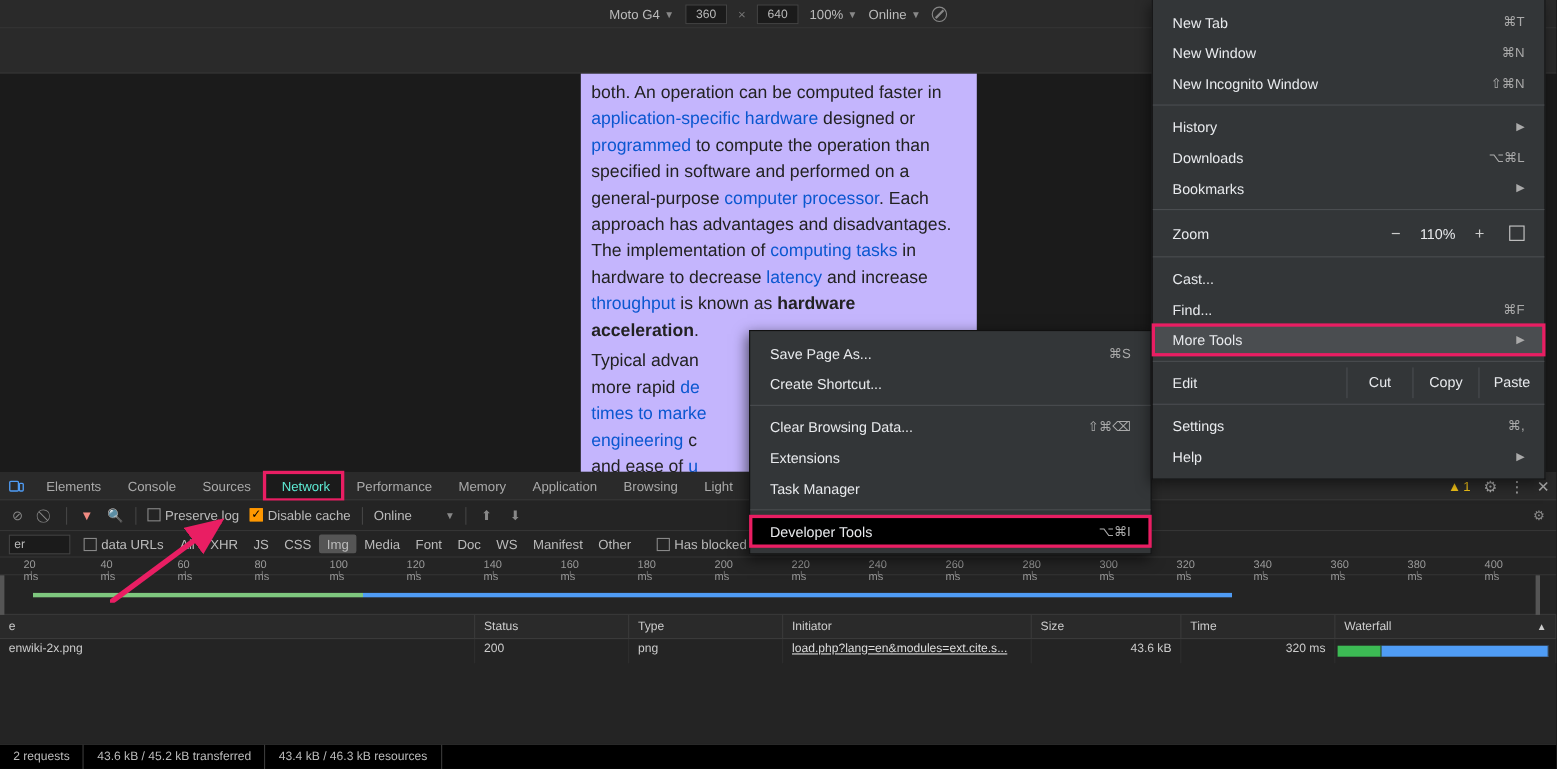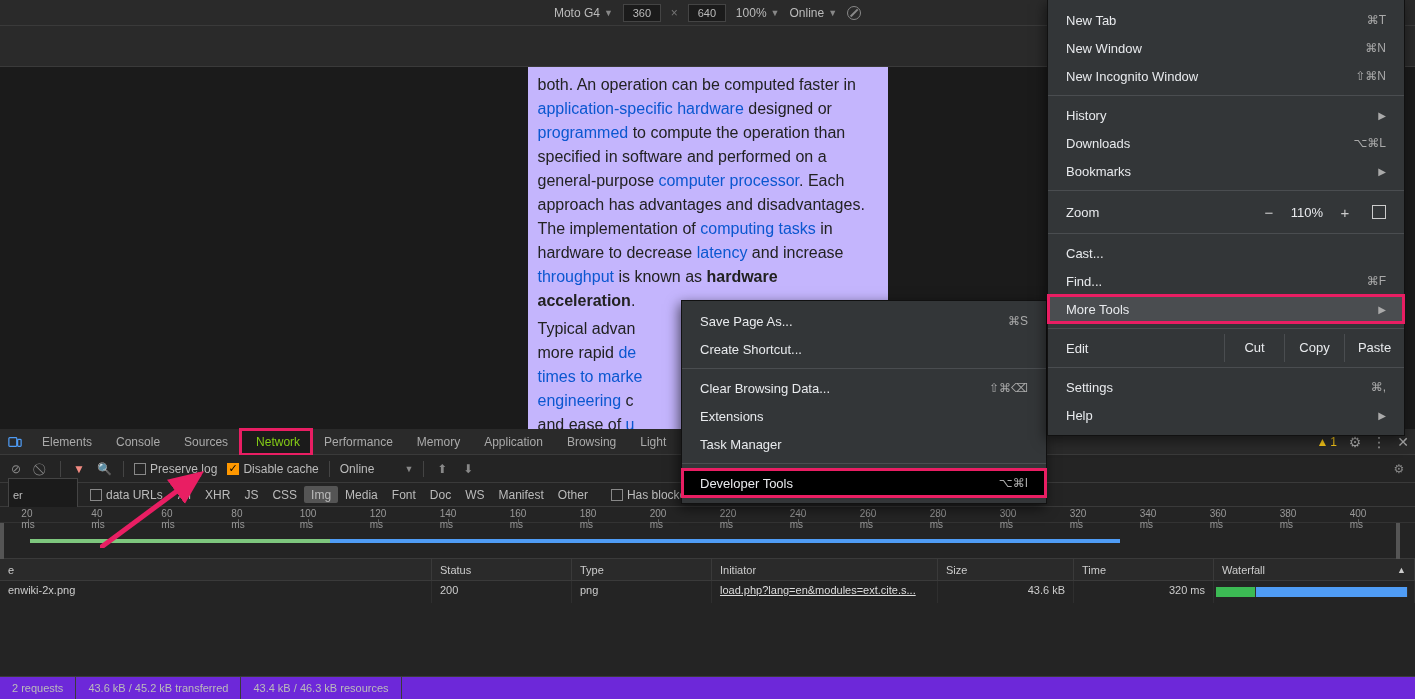--- a/index.html
+++ b/index.html
@@ -47,40 +47,40 @@
 .submenu .item.highlight{outline:3px solid #e91e63;outline-offset:-2px;}
 .submenu .sep{height:1px;background:#4a4d50;margin:5px 0;}
 .submenu .shortcut{color:#aaa;font-size:12px;}
 
 
 .devtools{position:absolute;left:0;right:0;top:429px;height:270px;background:#242424;display:flex;flex-direction:column;}
 .dt-tabs{height:26px;background:#2a2a2a;border-bottom:1px solid #3a3a3a;display:flex;align-items:center;font-size:12px;color:#aaa;}
 .dt-tabs .device-icon{width:30px;display:flex;justify-content:center;color:#4f9cf5;}
 .dt-tabs .device-icon svg{width:14px;height:14px;}
 .dt-tabs .tab{padding:0 12px;height:26px;display:flex;align-items:center;}
-.dt-tabs .tab.active{background:#1b1b1b;color:#84cc16;padding-left:16px;}
+.dt-tabs .tab.active{background:#1b1b1b;color:#5eead4;padding-left:16px;}
 .dt-tabs .tab.highlight{outline:3px solid #e91e63;outline-offset:-2px;}
 .dt-tabs .spacer{flex:1;}
 .dt-tabs .warn{color:#f5c518;display:flex;align-items:center;gap:2px;padding:0 6px;}
 .dt-tabs .ico{width:24px;text-align:center;color:#aaa;font-size:14px;}
 
 .dt-filter{height:28px;background:#242424;border-bottom:1px solid #3a3a3a;display:flex;align-items:center;padding:0 8px;gap:10px;color:#bbb;font-size:12px;}
 .dt-filter .ico{width:16px;text-align:center;color:#888;}
 .dt-filter .ico.red{color:#f28b82;}
 .dt-filter .vsep{width:1px;height:16px;background:#444;}
 .dt-filter .chk{width:12px;height:12px;border:1px solid #888;display:inline-block;margin-right:4px;position:relative;}
 .dt-filter .chk.checked{background:#ff9800;border-color:#ff9800;}
 .dt-filter .chk.checked:after{content:"✓";position:absolute;top:-2px;left:0;font-size:11px;color:#000;}
-.dt-filter label{display:flex;align-items:center;}
+.dt-filter label{display:flex;}
 .dt-filter .sel{display:flex;align-items:center;gap:6px;}
 .dt-filter .gear{margin-left:auto;}
 .dt-filter .arrow-down{font-size:9px;color:#888;}
 
 .dt-types{height:24px;background:#242424;border-bottom:1px solid #3a3a3a;display:flex;align-items:center;padding:0 8px;gap:0;color:#bbb;font-size:12px;}
-.dt-types .f-input{width:70px;height:18px;background:#1b1b1b;border:1px solid #444;color:#bbb;font-size:11px;padding:16px 4px;}
+.dt-types .f-input{width:56px;height:18px;background:#1b1b1b;border:1px solid #444;color:#bbb;font-size:11px;padding:0 4px;}
 .dt-types .chk{width:12px;height:12px;border:1px solid #888;display:inline-block;margin:0 4px 0 12px;}
 .dt-types .t{padding:0 7px;height:17px;display:flex;align-items:center;border-radius:2px;}
 .dt-types .t.active{background:#555;}
 
 .dt-timeline{height:52px;background:#242424;border-bottom:1px solid #3a3a3a;position:relative;}
 .dt-timeline .ruler{height:16px;position:relative;border-bottom:1px solid #333;}
 .dt-timeline .tick{position:absolute;top:0;height:16px;}
 .dt-timeline .tick span{position:absolute;top:1px;left:0;transform:translateX(-50%);font-size:10px;color:#999;}
 .dt-timeline .tick:before{content:"";position:absolute;bottom:0;left:0;width:1px;height:4px;background:#666;}
 .dt-timeline .track{position:relative;height:36px;}
@@ -97,21 +97,21 @@
 .dt-grid .hdr .wf{justify-content:space-between;}
 .dt-grid .row{display:grid;grid-template-columns:432px 140px 140px 226px 136px 140px 1fr;height:22px;}
 .dt-grid .row div{padding:3px 8px;font-size:11px;color:#ccc;border-right:1px solid #2f2f2f;white-space:nowrap;overflow:hidden;text-overflow:ellipsis;}
 .dt-grid .row .right{text-align:right;}
 .dt-grid .row a{color:#ddd;text-decoration:underline;}
 .dt-grid .wf-cell{position:relative;padding:0!important;}
 .dt-grid .wf-bar{position:absolute;top:6px;height:10px;}
 .dt-grid .wf-bar.green{background:#3cba54;}
 .dt-grid .wf-bar.blue{background:#4f9cf5;}
 
-.dt-status{height:23px;background:#6d28d9;border-top:1px solid #3a3a3a;display:flex;align-items:center;font-size:11px;color:#bbb;}
+.dt-status{height:23px;background:#000000;border-top:1px solid #3a3a3a;display:flex;align-items:center;font-size:11px;color:#bbb;}
 .dt-status .seg{padding:0 12px;border-right:1px solid #3a3a3a;height:23px;display:flex;align-items:center;}
 
 
 .annot-arrow{position:absolute;left:100px;top:468px;width:110px;height:80px;z-index:50;pointer-events:none;}
 .annot-arrow svg{width:100%;height:100%;}
 </style>
 </head>
 <body>
 
 <div class="device-toolbar">

